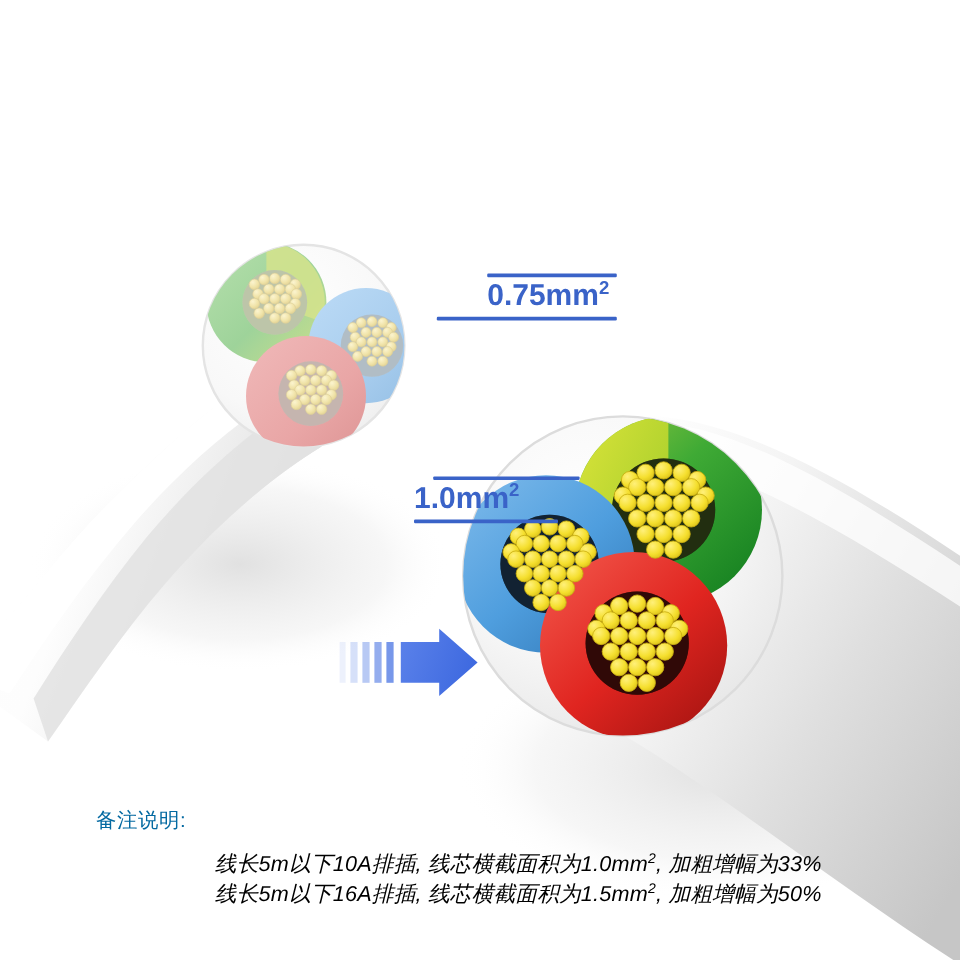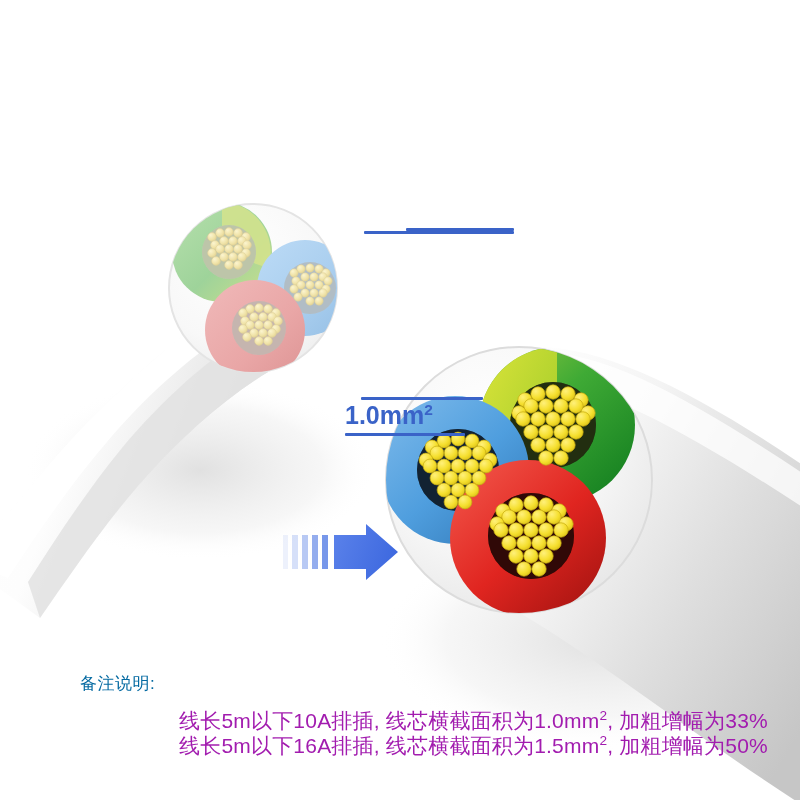--- a/index.html
+++ b/index.html
@@ -109,25 +109,26 @@
     font-size: 17px;
     letter-spacing: 0.5px;
     white-space: nowrap;
   }
   .notes-lines {
     position: absolute;
     left: 179px;
     top: 46px;
   }
   .note-line {
-    color: #a21caf;
-    font-size: 21px;
+    color: #000000;
+    font-size: 18px;
     line-height: 25px;
     letter-spacing: 0.2px;
     white-space: nowrap;
+    font-style: italic;
   }
   .note-line sup {
     font-size: 0.65em;
     vertical-align: super;
     line-height: 0;
   }
 </style>
 </head>
 <body>
 
@@ -481,20 +482,21 @@
       <rect x="302" y="535" width="6" height="34" fill="#6b8ee8" opacity="0.48"></rect>
       <rect x="312" y="535" width="6" height="34" fill="#6b8ee8" opacity="0.72"></rect>
       <rect x="322" y="535" width="6" height="34" fill="#6b8ee8" opacity="0.92"></rect>
       <path d="M 334 535 L 366 535 L 366 524 L 398 552 L 366 580 L 366 569 L 334 569 Z" fill="url(#gArrow)"></path>
     </g>
   </svg>
 
 
   <div class="callout" id="callout-075">
     <span class="rule rule-top"></span>
+    <span class="txt"><span>0.75mm</span><sup>2</sup></span>
     <span class="rule rule-bot"></span>
   </div>
 
   <div class="callout" id="callout-10">
     <span class="rule rule-top"></span>
     <span class="txt"><span>1.0mm</span><sup>2</sup></span>
     <span class="rule rule-bot"></span>
   </div>
 
   <div class="notes">

